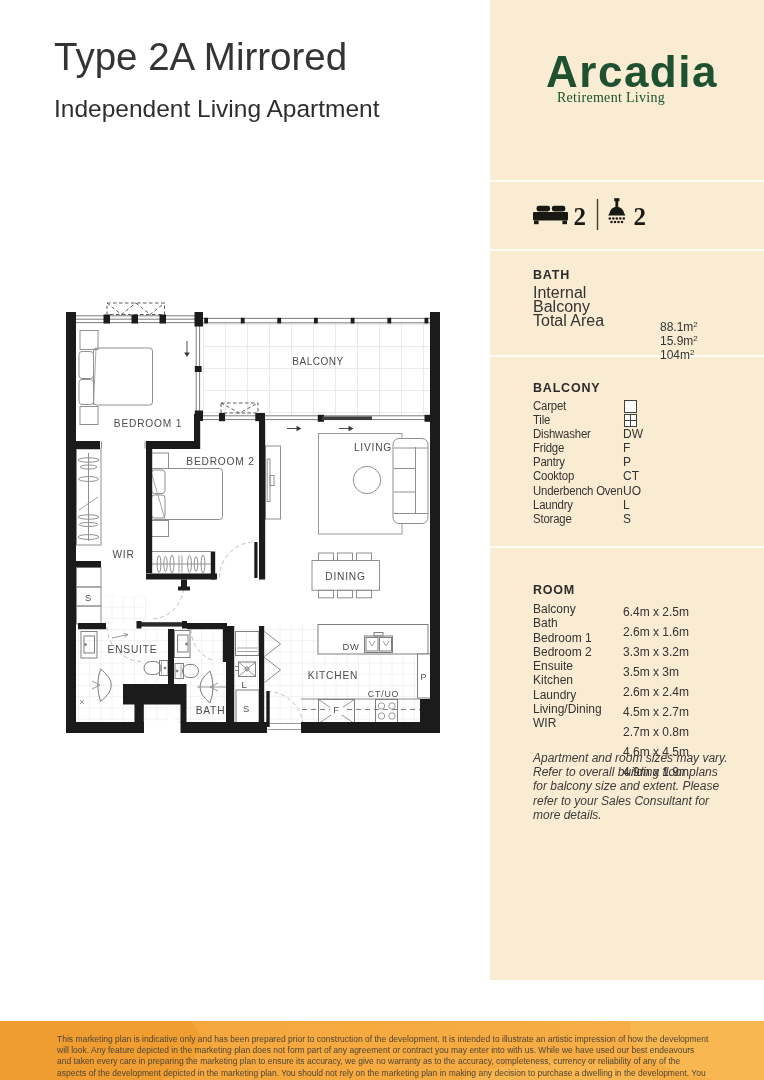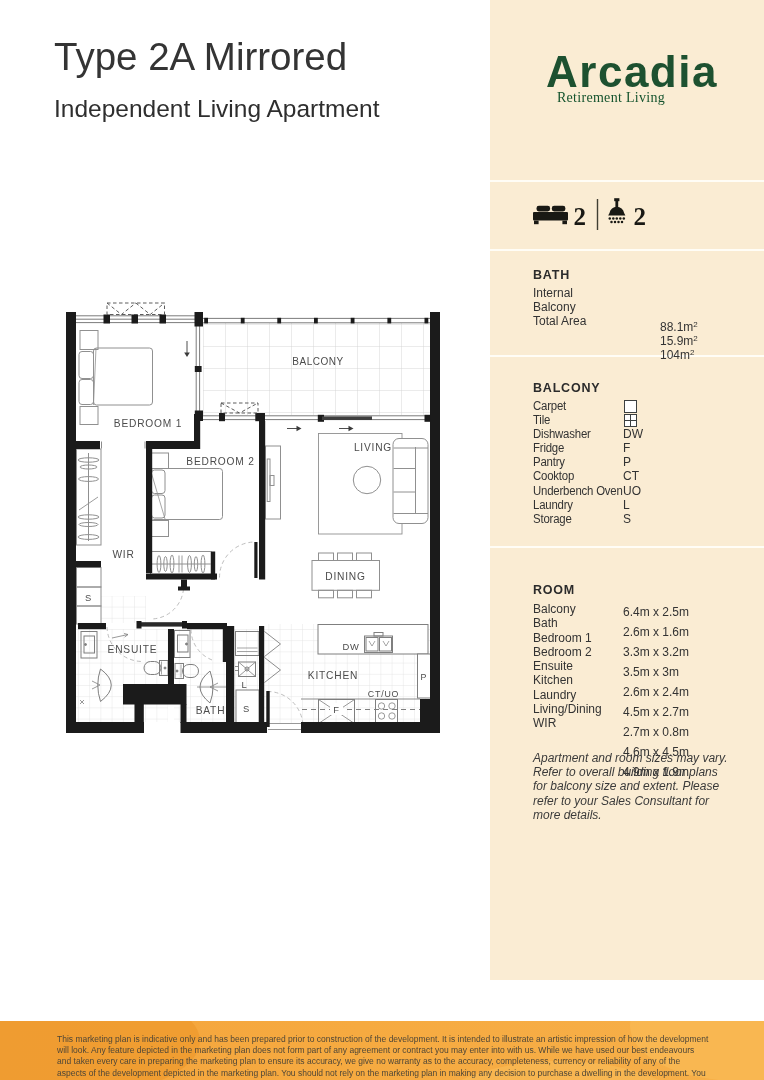--- a/index.html
+++ b/index.html
@@ -55,21 +55,21 @@
       <circle cx="121.5" cy="32" r="1.25"></circle>
         <circle cx="125" cy="32" r="1.25"></circle>
         <circle cx="128.5" cy="32" r="1.25"></circle>
         <circle cx="132" cy="32" r="1.25"></circle>
     </g>
     <text x="143.5" y="34.5" font-family="'Liberation Serif',serif" font-size="25" font-weight="bold" fill="#191914">2</text>
   </svg>
 </div>
 
 <div class="abs" style="left:533px;top:268px;font-size:12.5px;font-weight:bold;letter-spacing:0.8px;color:#2b2b2b;">BATH</div>
-<div class="abs" style="left:533px;top:286px;font-size:12px;color:#333;line-height:14.1px;">
+<div class="abs" style="left:533px;top:286px;font-size:16px;color:#333;line-height:14.1px;">
   Internal<br>Balcony<br>Total Area
 </div>
 <div class="abs" style="left:660px;top:286px;font-size:12px;color:#333;line-height:14.1px;margin-top:34px;">
   88.1m<span class="sup">2</span><br>15.9m<span class="sup">2</span><br>104m<span class="sup">2</span>
 </div>
 
 <div class="abs" style="left:533px;top:381px;font-size:12.5px;font-weight:bold;letter-spacing:0.8px;color:#2b2b2b;">BALCONY</div>
 <div class="abs" style="left:533px;top:399px;font-size:12px;color:#333;line-height:14.1px;letter-spacing:-0.2px;transform:scaleX(0.95);transform-origin:left top;">
   Carpet<br>Tile<br>Dishwasher<br>Fridge<br>Pantry<br>Cooktop<br>Underbench Oven<br>Laundry<br>Storage
 </div>

